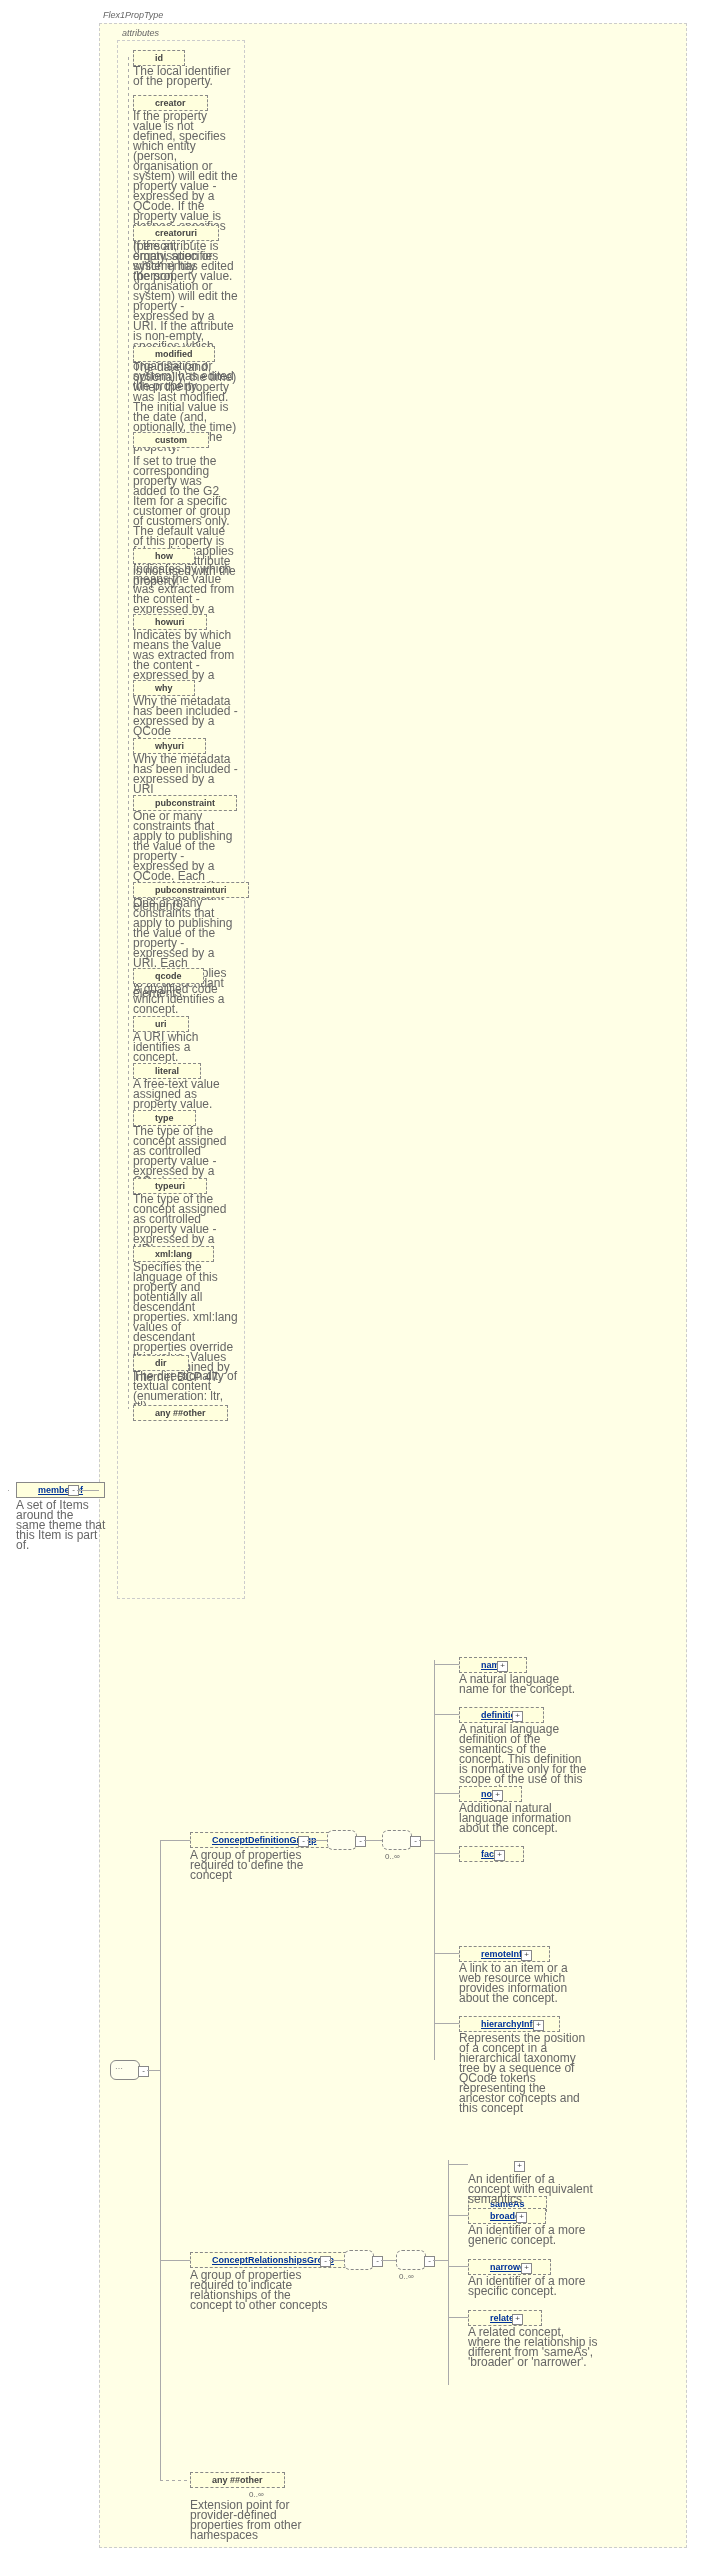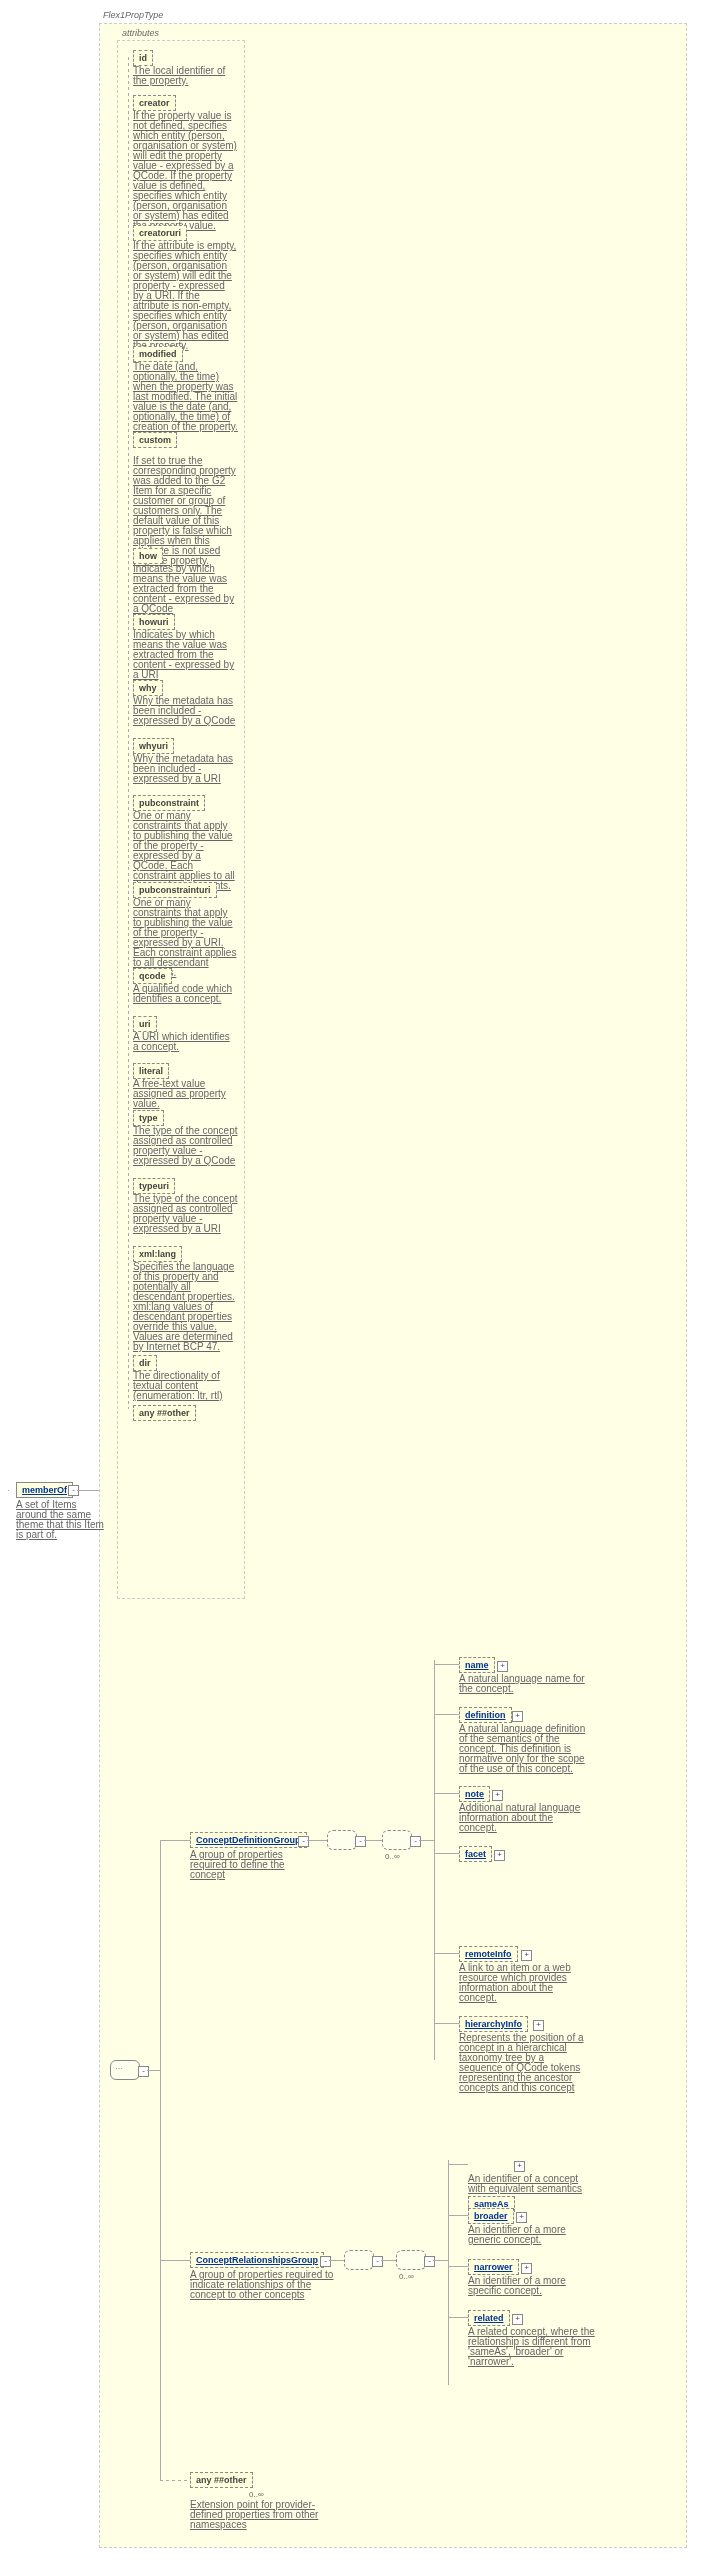--- a/index.html
+++ b/index.html
@@ -23,36 +23,35 @@
   .light {
     background: #ffffe6;
     border: 1px solid #ccc;
   }
   .dashed {
     border-style: dashed;
   }
   .node {
     position: absolute;
     background: #ffffdd;
-    padding: 2px 5px;
+    padding: 2px 21px;
     font-size: 9px;
     font-weight: bold;
     box-sizing: border-box;
     white-space: nowrap;
   }
   .solid-node { border: 1px solid #888; }
   .dashed-node { border: 1px dashed #888; }
   .node-link { color: #003399; text-decoration: underline; cursor: pointer; }
   .desc {
     position: absolute;
-    font-size: 10px;
+    font-size: 12px;
     line-height: 10px;
     color: #666;
     max-width: 130px;
-    text-decoration: underline;
   }
   .type-label {
     position: absolute;
     font-size: 9px;
     color: #666;
     font-style: italic;
   }
   .group-label {
     position: absolute;
     font-size: 9px;

